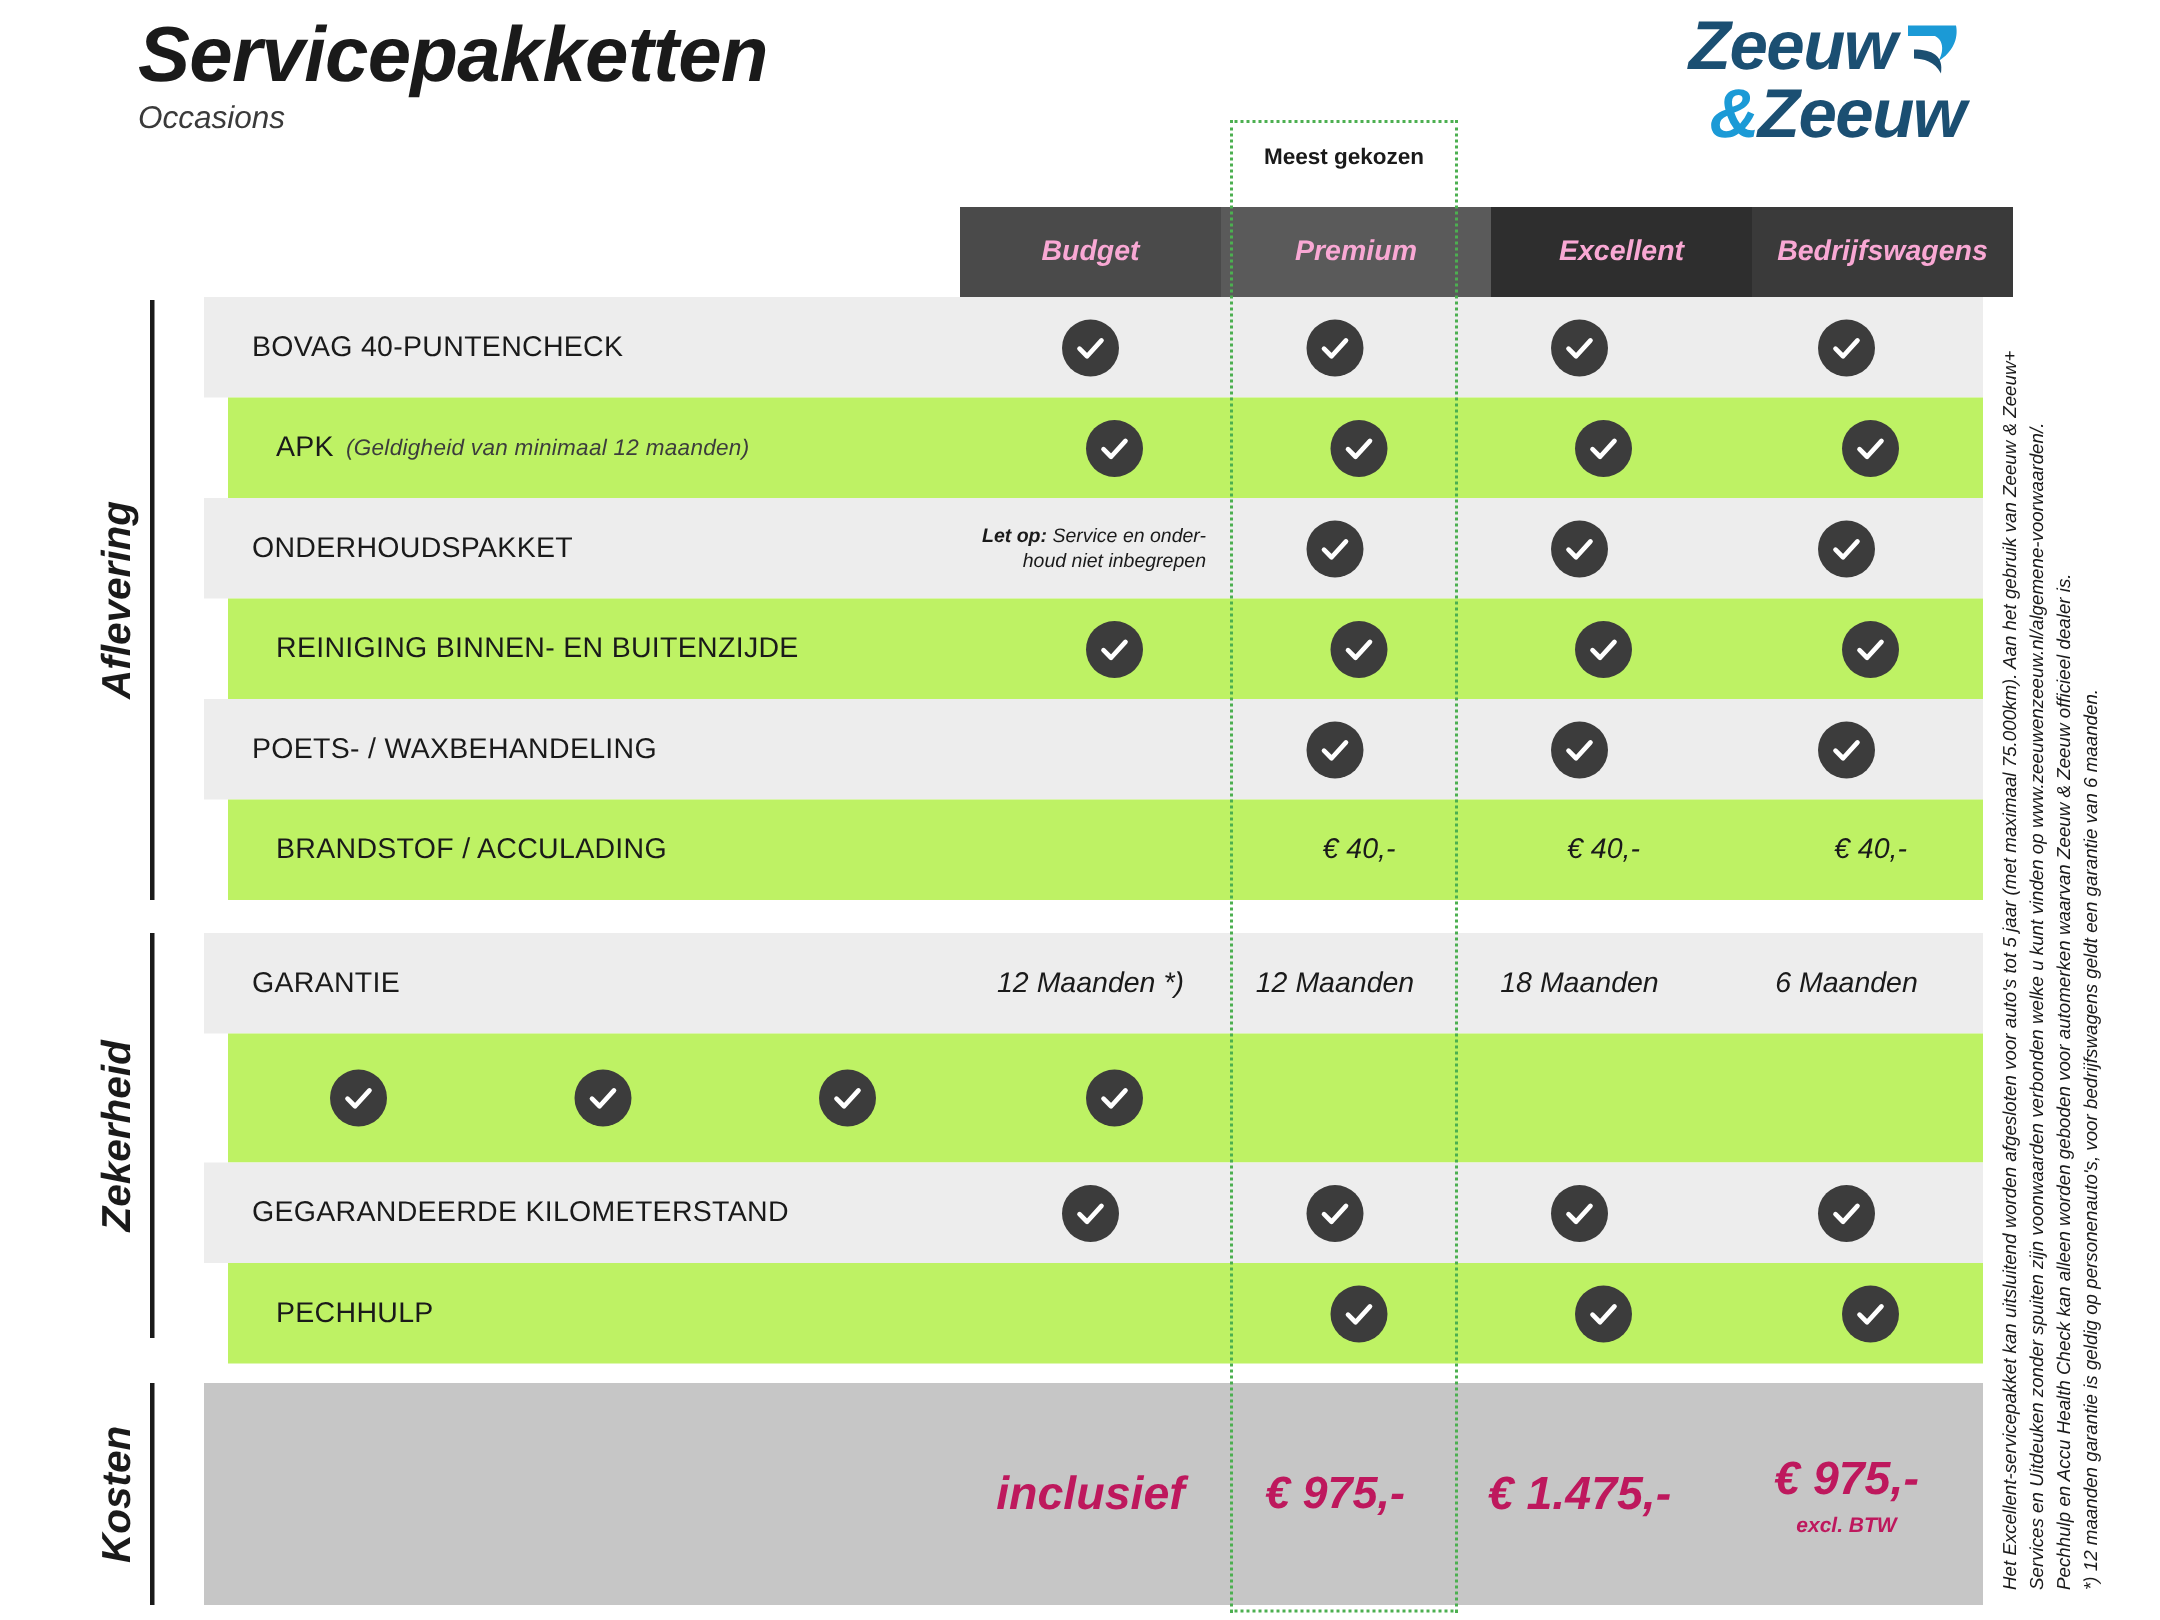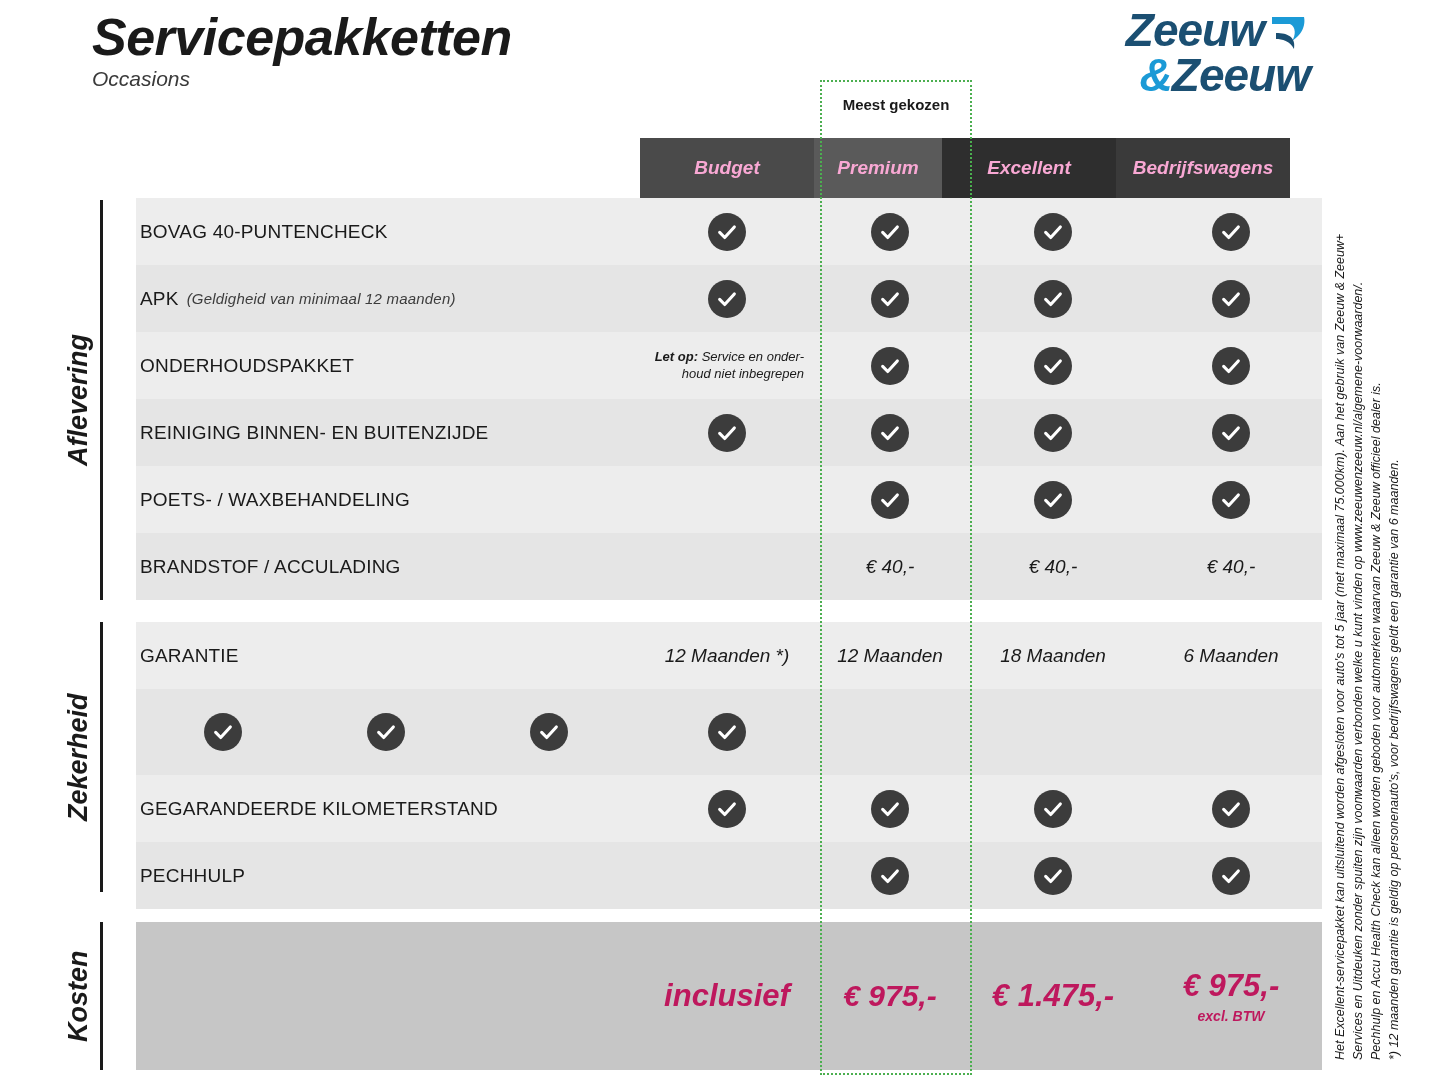--- a/index.html
+++ b/index.html
@@ -56,21 +56,21 @@
   }
 
   
   .col-headers { position: absolute; left: 640px; top: 138px; display: flex; }
   .col-head {
     width: 174px; height: 60px; margin-right: 0px;
     display: flex; align-items: center; justify-content: center;
     color: #f9a8d4; font-size: 19px; font-weight: bold; font-style: italic;
   }
   .col-head.c0 { background: #4a4a4a; }
-  .col-head.c1 { background: #5a5a5a; width: 128px; }
+  .col-head.c1 { background: #5a5a5a; width: 180px; }
   .col-head.c2 { background: #2e2e2e; }
   .col-head.c3 { background: #3a3a3a; }
 
   
   .vlabel {
     position: absolute;
     writing-mode: vertical-rl; transform: rotate(180deg);
     font-size: 27px; font-style: italic; font-weight: bold;
     color: #1a1a1a; letter-spacing: 0px;
     display: flex; align-items: center; justify-content: center;
@@ -78,24 +78,24 @@
   .vrule {
     position: absolute; width: 3px; background: #1a1a1a;
   }
 
   
   .rows { position: absolute; left: 136px; top: 198px; width: 1186px; }
   .row {
     display: flex; align-items: stretch; height: 67px;
   }
   .row.odd  { background: #ededed; }
-  .row.even { background: #e5e5e5; }
+  .row.even { background: #bef264; margin-left: 16px; }
   .row-label {
     flex: 0 0 504px; display: flex; align-items: center;
-    padding-left: 4px; font-size: 19px; color: #1a1a1a;
+    padding-left: 32px; font-size: 19px; color: #1a1a1a;
     letter-spacing: 0.2px;
   }
   .row-label .note {
     font-size: 15px; font-style: italic; color: #3c3c3c; margin-left: 8px;
   }
   .sublabel {
     font-size: 14.5px; font-style: italic; color: #2a2a2a;
     display: block; margin-top: 2px;
   }
   .cell {

